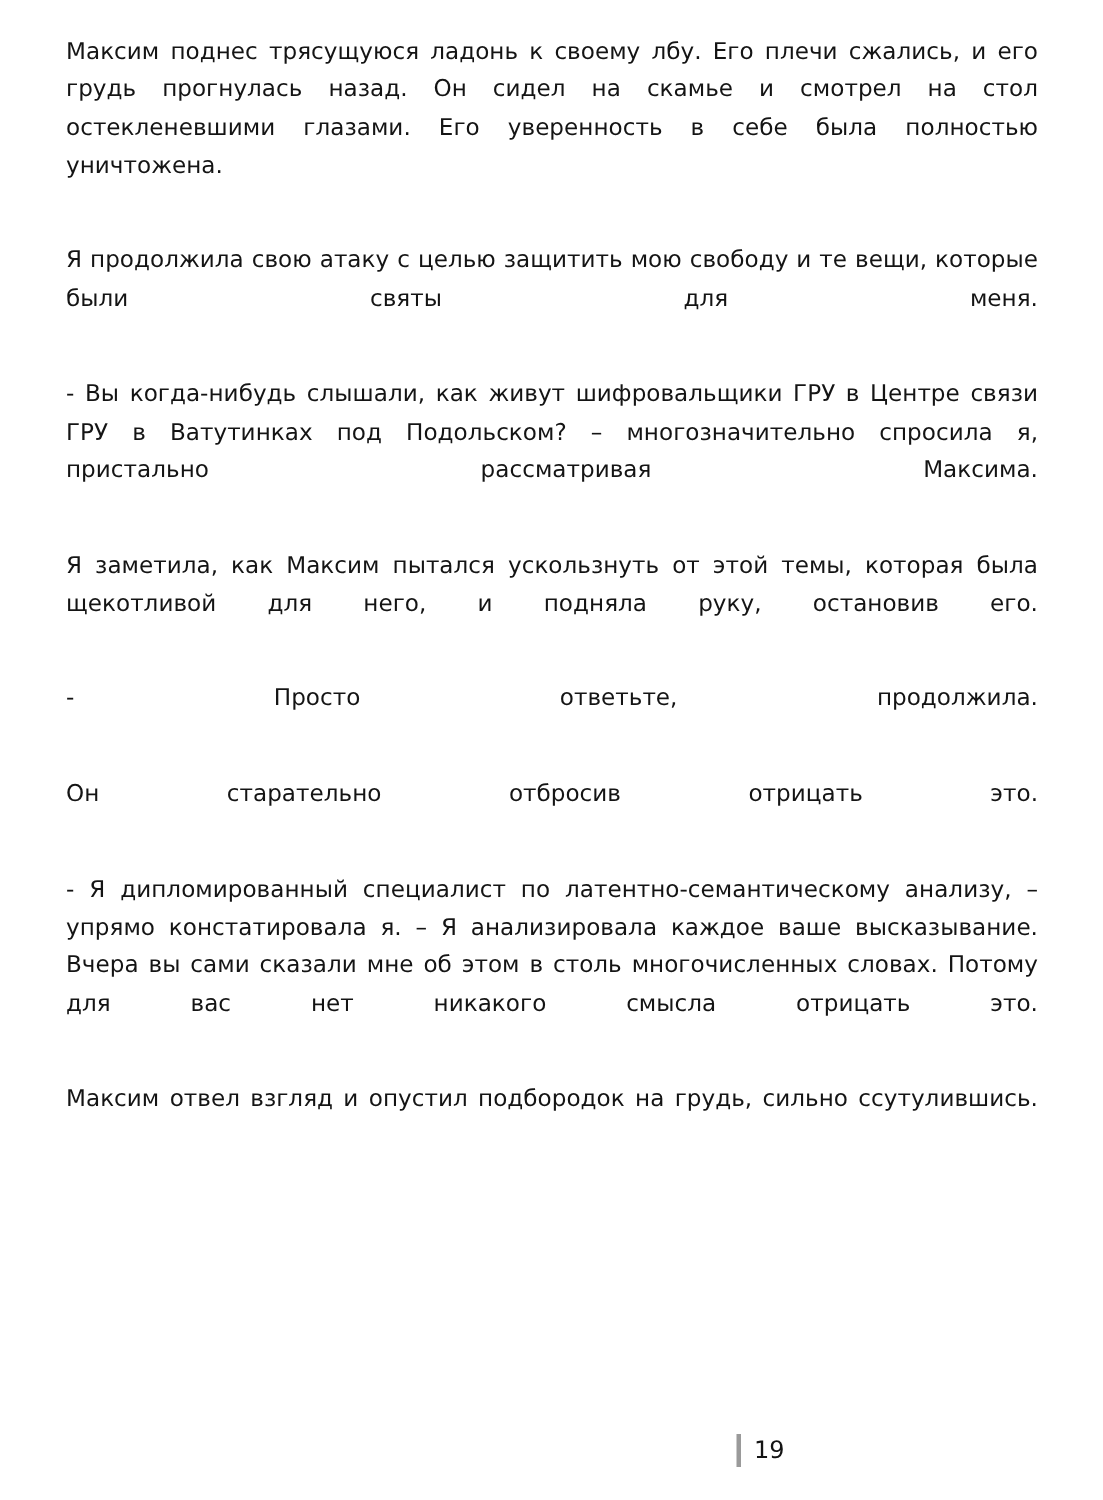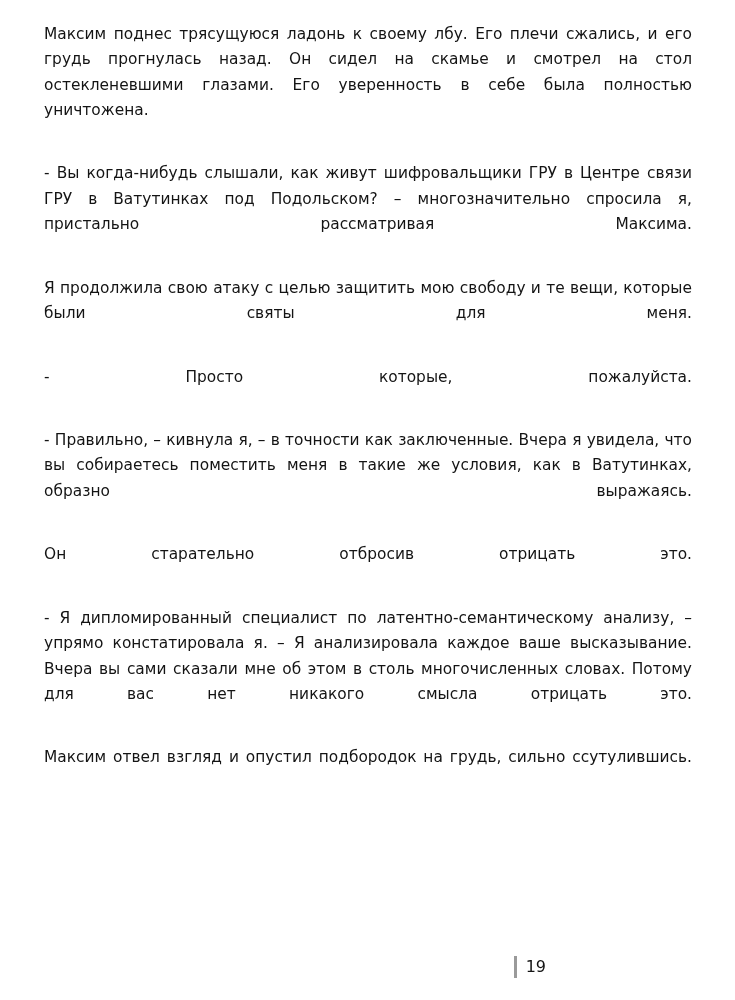--- a/index.html
+++ b/index.html
@@ -41,21 +41,21 @@
   }
   
   .para::after {
     content: "";
     display: inline-block;
     width: 100%;
   }
   .footer {
     position: absolute;
     left: 44px;
-    right: 27px;
+    right: 50px;
     top: 950px;
     height: 34px;
     display: flex;
     align-items: center;
     justify-content: flex-end;
     padding-right: 134px;
   }
   .footer-rule {
     width: 3px;
     height: 22px;
@@ -70,24 +70,24 @@
     font-family: "DejaVu Sans", "Liberation Sans", sans-serif;
   }
 </style>
 </head>
 <body>
 
 <div class="page">
 
   <div class="text-column">
     <p class="para">Максим поднес трясущуюся ладонь к своему лбу. Его плечи сжались, и его грудь прогнулась назад. Он сидел на скамье и смотрел на стол остекленевшими глазами. Его уверенность в себе была полностью уничтожена.</p>
+    <p class="para">Я продолжила свою атаку с целью защитить мою свободу и те вещи, которые были святы для меня.</p>
     <p class="para">- Вы когда-нибудь слышали, как живут шифровальщики ГРУ в Центре связи ГРУ в Ватутинках под Подольском? – многозначительно спросила я, пристально рассматривая Максима.</p>
-    <p class="para">Я продолжила свою атаку с целью защитить мою свободу и те вещи, которые были святы для меня.</p>
-    <p class="para">- Просто которые, пожалуйста.</p>
-    <p class="para">- Правильно, – кивнула я, – в точности как заключенные. Вчера я увидела, что вы собираетесь поместить меня в такие же условия, как в Ватутинках, образно выражаясь.</p>
+    <p class="para">Я заметила, как Максим пытался ускользнуть от этой темы, которая была щекотливой для него, и подняла руку, остановив его.</p>
+    <p class="para">- Просто ответьте, продолжила.</p>
     <p class="para">Он старательно отбросив отрицать это.</p>
     <p class="para">- Я дипломированный специалист по латентно-семантическому анализу, – упрямо констатировала я. – Я анализировала каждое ваше высказывание. Вчера вы сами сказали мне об этом в столь многочисленных словах. Потому для вас нет никакого смысла отрицать это.</p>
     <p class="para">Максим отвел взгляд и опустил подбородок на грудь, сильно ссутулившись.</p>
 
   </div>
 
   <div class="footer">
     <div class="footer-rule"></div>
     <div class="page-number">19</div>
   </div>

